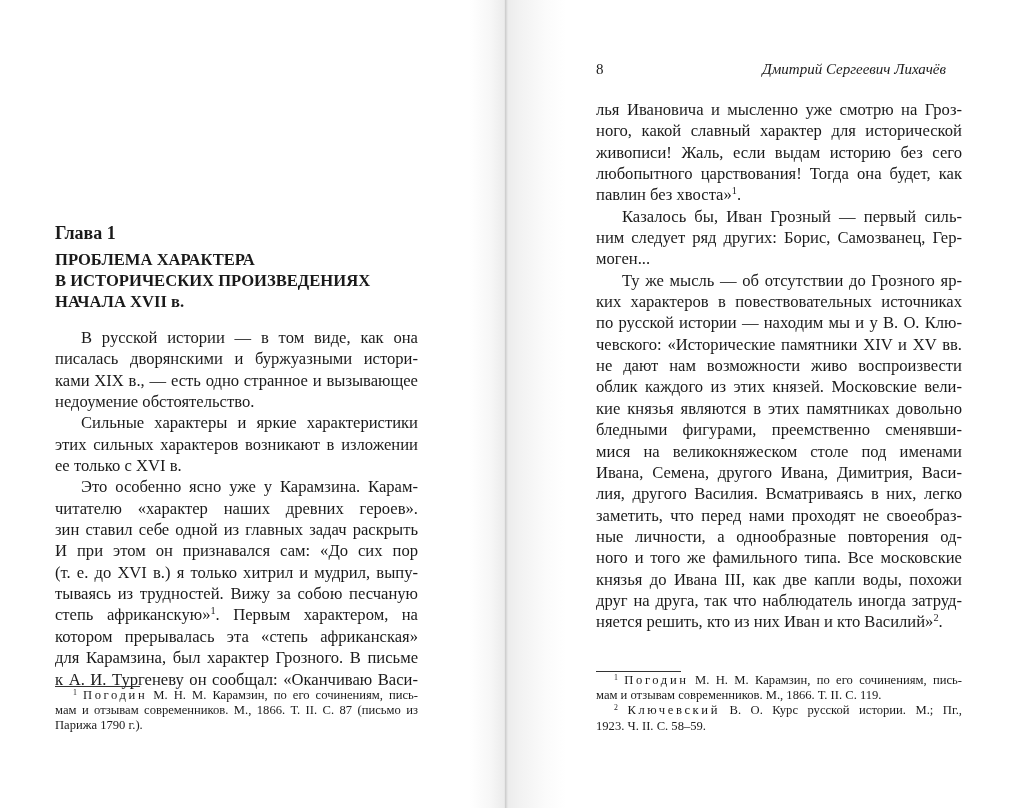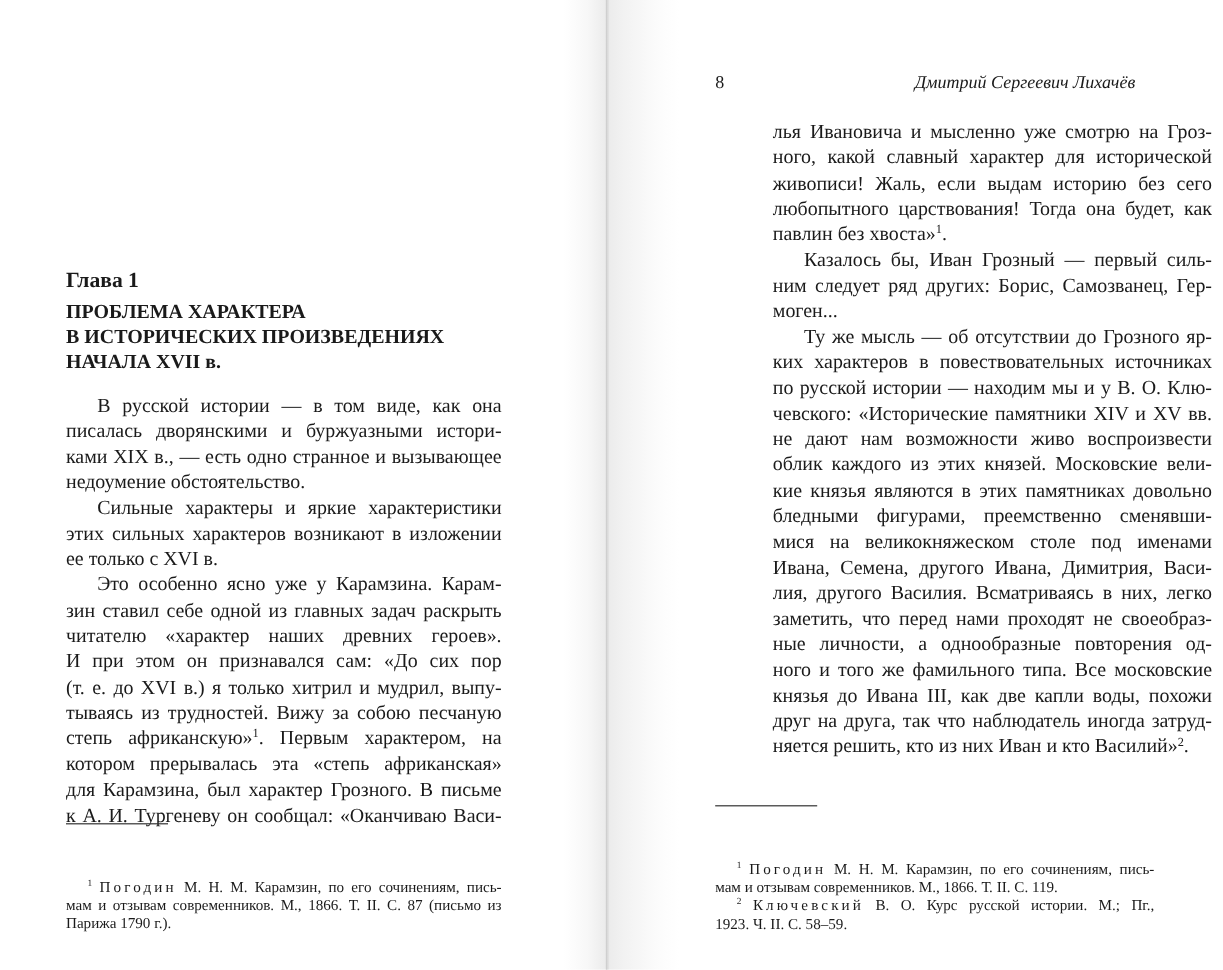--- a/index.html
+++ b/index.html
@@ -28,27 +28,27 @@
   .chapter-block { position: absolute; left: 55px; width: 363px; top: 221px; text-align: left; font-weight: bold; }
   .chapter-label { font-size: 18px; line-height: 24px; margin-bottom: 4px; }
   .chapter-title { font-size: 16.6px; line-height: 21px; }
   .chapter-title div { white-space: nowrap; }
 
   .text-line { display: block; white-space: nowrap; text-align: justify; text-align-last: justify; height: 21.35px; }
   .text-line.last { text-align-last: left; }
   .text-line.indent { padding-left: 26px; }
 
   .col-left.body { top: 327px; }
-  .col-right.body { top: 99px; margin-left: 48px; }
+  .col-right.body { top: 99px; }
 
   .fn-rule { position: absolute; height: 1px; background: #333; width: 85px; }
   .fn-rule-left { left: 55px; top: 686px; }
   .fn-rule-right { left: 596px; top: 671px; }
 
-  .footnotes { position: absolute; font-size: 12.6px; line-height: 15.2px; margin-top: 44px; }
+  .footnotes { position: absolute; font-size: 12.6px; line-height: 15.2px; }
   .footnotes-left { left: 55px; width: 363px; top: 688px; }
   .footnotes-right { left: 596px; width: 366px; top: 673px; }
   .fn-line { display: block; white-space: nowrap; text-align: justify; text-align-last: justify; }
   .fn-line.last { text-align-last: left; }
   .fn-line.indent { padding-left: 18px; }
   .spaced { letter-spacing: 2.6px; }
   sup { font-size: 0.62em; vertical-align: 0.55em; line-height: 0; }
 </style>
 </head>
 <body>
@@ -69,22 +69,22 @@
 
   <div class="col col-left body">
     <span class="text-line indent">В русской истории — в том виде, как она</span>
     <span class="text-line">писалась дворянскими и буржуазными истори-</span>
     <span class="text-line">ками XIX в., — есть одно странное и вызывающее</span>
     <span class="text-line last">недоумение обстоятельство.</span>
     <span class="text-line indent">Сильные характеры и яркие характеристики</span>
     <span class="text-line">этих сильных характеров возникают в изложении</span>
     <span class="text-line last">ее только с XVI в.</span>
     <span class="text-line indent">Это особенно ясно уже у Карамзина. Карам-</span>
+    <span class="text-line">читателю «характер наших древних героев».</span>
     <span class="text-line">зин ставил себе одной из главных задач раскрыть</span>
-    <span class="text-line">читателю «характер наших древних героев».</span>
     <span class="text-line">И при этом он признавался сам: «До сих пор</span>
     <span class="text-line">(т. е. до XVI в.) я только хитрил и мудрил, выпу-</span>
     <span class="text-line">тываясь из трудностей. Вижу за собою песчаную</span>
     <span class="text-line"><span>степь африканскую»</span><sup>1</sup><span>. Первым характером, на</span></span>
     <span class="text-line">котором прерывалась эта «степь африканская»</span>
     <span class="text-line">для Карамзина, был характер Грозного. В письме</span>
     <span class="text-line">к А. И. Тургеневу он сообщал: «Оканчиваю Васи-</span>
   </div>
 
   <div class="fn-rule fn-rule-left"></div>

